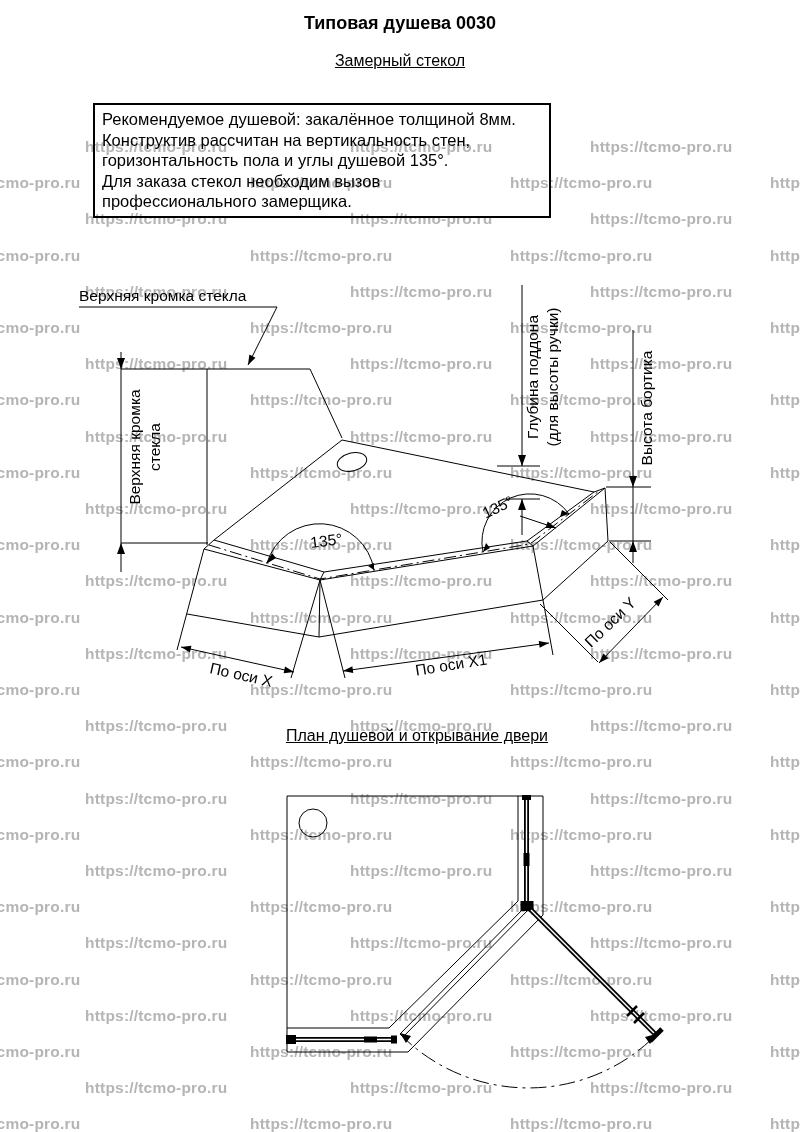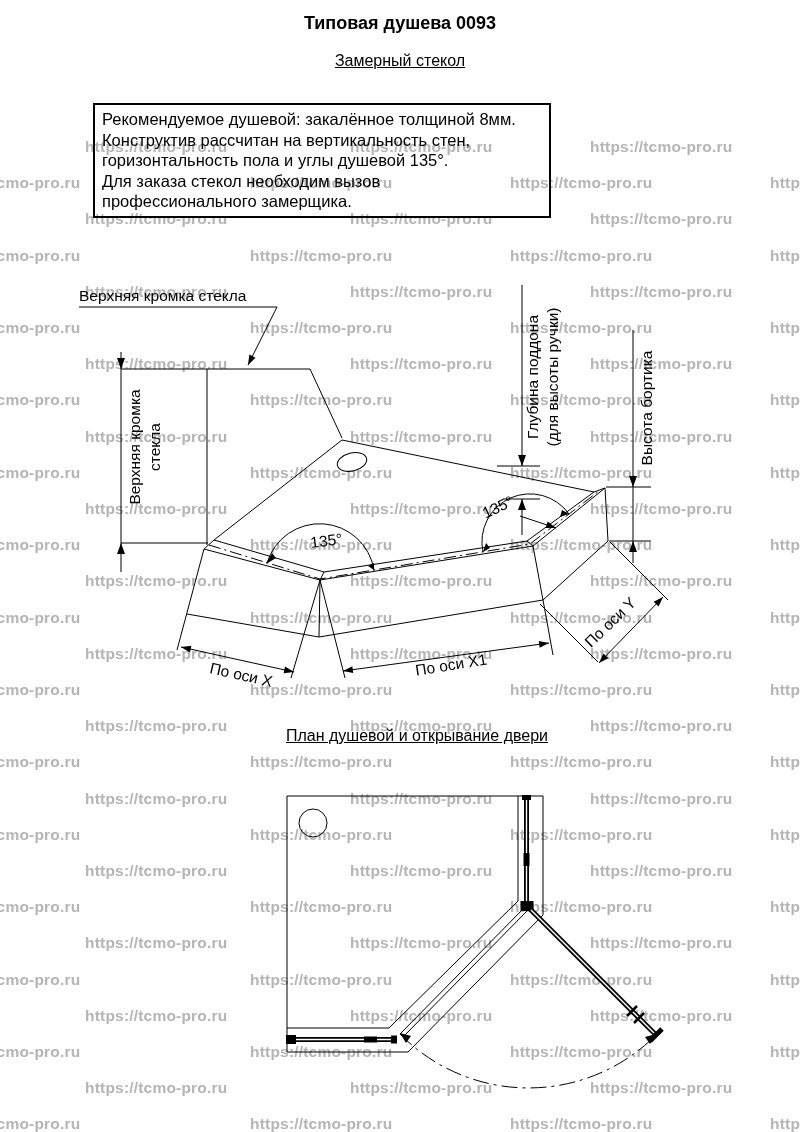--- a/index.html
+++ b/index.html
@@ -133,21 +133,21 @@
     <span class="wm" style="left: 770px; top: 1043px; color: rgb(181, 181, 181);">https://tcmo-pro.ru</span>
     <span class="wm" style="left: 85px; top: 1079.2px; color: rgb(181, 181, 181);">https://tcmo-pro.ru</span>
     <span class="wm" style="left: 350px; top: 1079.2px; color: rgb(181, 181, 181);">https://tcmo-pro.ru</span>
     <span class="wm" style="left: 590px; top: 1079.2px; color: rgb(181, 181, 181);">https://tcmo-pro.ru</span>
     <span class="wm" style="left: -62px; top: 1115.4px; color: rgb(181, 181, 181);">https://tcmo-pro.ru</span>
     <span class="wm" style="left: 250px; top: 1115.4px; color: rgb(181, 181, 181);">https://tcmo-pro.ru</span>
     <span class="wm" style="left: 510px; top: 1115.4px; color: rgb(181, 181, 181);">https://tcmo-pro.ru</span>
     <span class="wm" style="left: 770px; top: 1115.4px; color: rgb(181, 181, 181);">https://tcmo-pro.ru</span>
   </div>
 
-<div class="page-title">Типовая душева 0093</div>
+<div class="page-title">Типовая душева 0030</div>
 <div class="page-subtitle"><span>Замерный стекол</span></div>
 
 <div class="note-box">
   <div>Рекомендуемое душевой: закалённое толщиной 8мм.</div>
   <div>Конструктив рассчитан на вертикальность стен,</div>
   <div>горизонтальность пола и углы душевой 135°.</div>
   <div>Для заказа стекол необходим вызов</div>
   <div>профессионального замерщика.</div>
 </div>
 

